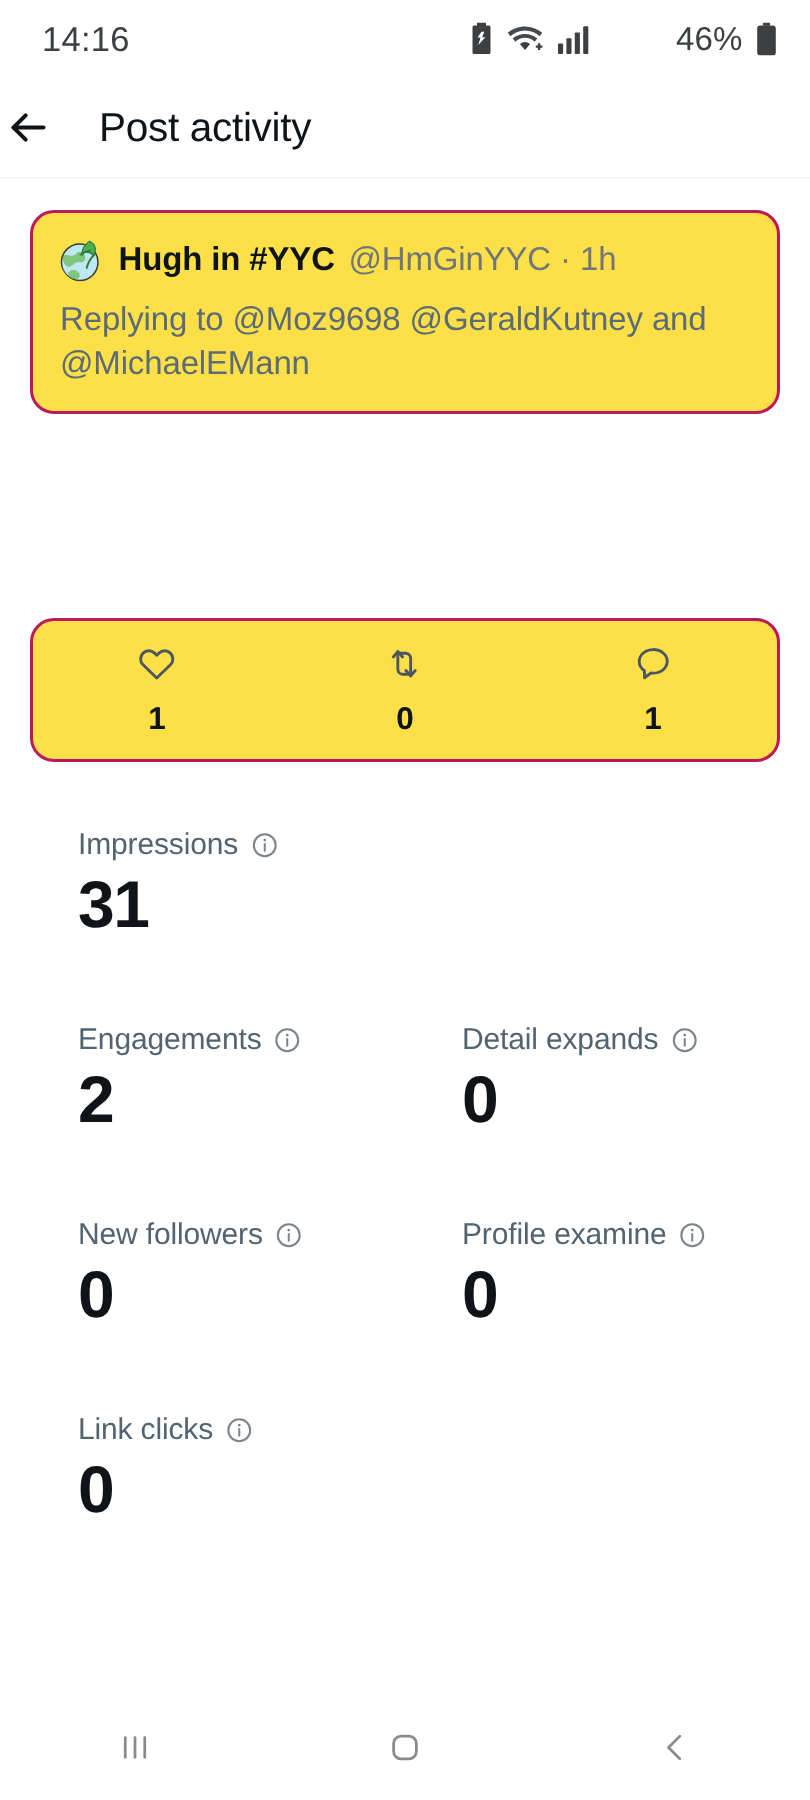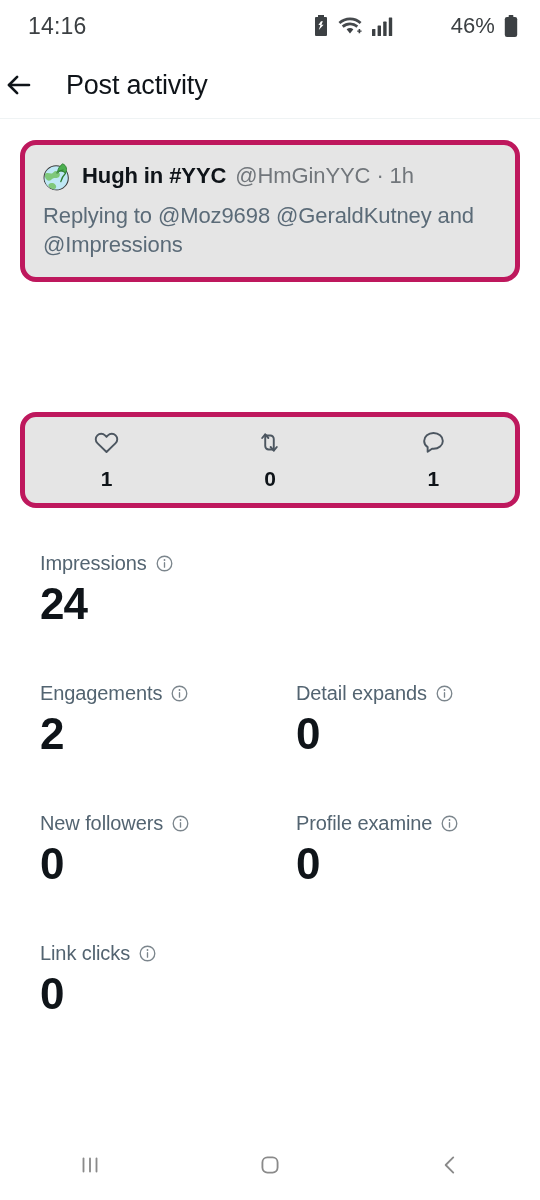--- a/index.html
+++ b/index.html
@@ -75,22 +75,22 @@
     top: 118px; left: 0; right: 0;
     height: 1px;
     background: #eff3f4;
   }
 
   
   .card {
     position: absolute;
     left: 20px;
     width: 500px;
-    background: #e5e5e5;
-    border: 5px solid #be185d;
+    background: #fde047;
+    border: 2px solid #be185d;
     border-radius: 16px;
   }
   .tweet-card {
     top: 140px;
     padding: 16px 18px 18px 18px;
   }
   .tweet-head {
     display: flex;
     align-items: center;
     gap: 9px;
@@ -147,21 +147,21 @@
   .eng-count {
     font-size: 21px;
     font-weight: 700;
     color: #0f1419;
   }
 
   
   .metrics {
     position: absolute;
     top: 552px;
-    left: 0; right: 0;
+    left: 12px; right: 0;
     padding: 0 40px;
   }
   .metric-row {
     display: flex;
     height: 130px;
   }
   .metric {
     width: 256px;
     flex: none;
   }
@@ -266,21 +266,21 @@
           <circle cx="14" cy="18" r="13" fill="none" stroke="#3b3b3b" stroke-width="1.1"></circle>
           <path d="M21 3c-3 2-5 5-5.5 8.5 3-2 6-1 8.5 1.5 2-3.5 1.5-8-3-10z" fill="#4caf50" stroke="#2e7d32" stroke-width="0.9"></path>
           <path d="M24 13c-3-3-7-3-10 0" fill="none" stroke="#2e7d32" stroke-width="0.9"></path>
           <path d="M22 9.5c-2.5 0-5 1.5-6.5 4" fill="none" stroke="#2e7d32" stroke-width="0.8"></path>
           <path d="M19 22c1-4 3-7 5-9" fill="none" stroke="#2e7d32" stroke-width="1.4" stroke-linecap="round"></path>
         </svg>
       </span>
       <span class="author-name">Hugh in #YYC</span>
       <span class="author-handle">@HmGinYYC · 1h</span>
     </div>
-    <div class="replying-to">Replying to @Moz9698 @GeraldKutney and @Impressions</div>
+    <div class="replying-to">Replying to @Moz9698 @GeraldKutney and @MichaelEMann</div>
   </div>
 
   <div class="card engagement-card">
     <div class="eng-item">
       <span>
         <svg width="27" height="27" viewBox="0 0 24 24" fill="none" stroke="currentColor" stroke-width="1.7" stroke-linecap="round" stroke-linejoin="round">
           <path d="M12 20.4 3.9 12.6a4.8 4.8 0 0 1 0-6.9 4.8 4.8 0 0 1 6.8 0l1.3 1.3 1.3-1.3a4.8 4.8 0 0 1 6.8 0 4.8 4.8 0 0 1 0 6.9L12 20.4z"></path>
         </svg>
       </span>
       <span class="eng-count">1</span>
@@ -311,21 +311,21 @@
     <div class="metric-row">
       <div class="metric">
         <div class="metric-label">
           <span>Impressions</span>
           <svg class="info-icon" width="19" height="19" viewBox="0 0 24 24" fill="none" stroke="currentColor" stroke-width="1.7">
             <circle cx="12" cy="12" r="9.2"></circle>
             <line x1="12" y1="11" x2="12" y2="16.6" stroke-linecap="round"></line>
             <circle cx="12" cy="7.6" r="1.15" fill="currentColor" stroke="none"></circle>
           </svg>
         </div>
-        <div class="metric-value">24</div>
+        <div class="metric-value">31</div>
       </div>
     </div>
 
     <div class="metric-row">
       <div class="metric">
         <div class="metric-label">
           <span>Engagements</span>
           <svg class="info-icon" width="19" height="19" viewBox="0 0 24 24" fill="none" stroke="currentColor" stroke-width="1.7">
             <circle cx="12" cy="12" r="9.2"></circle>
             <line x1="12" y1="11" x2="12" y2="16.6" stroke-linecap="round"></line>

